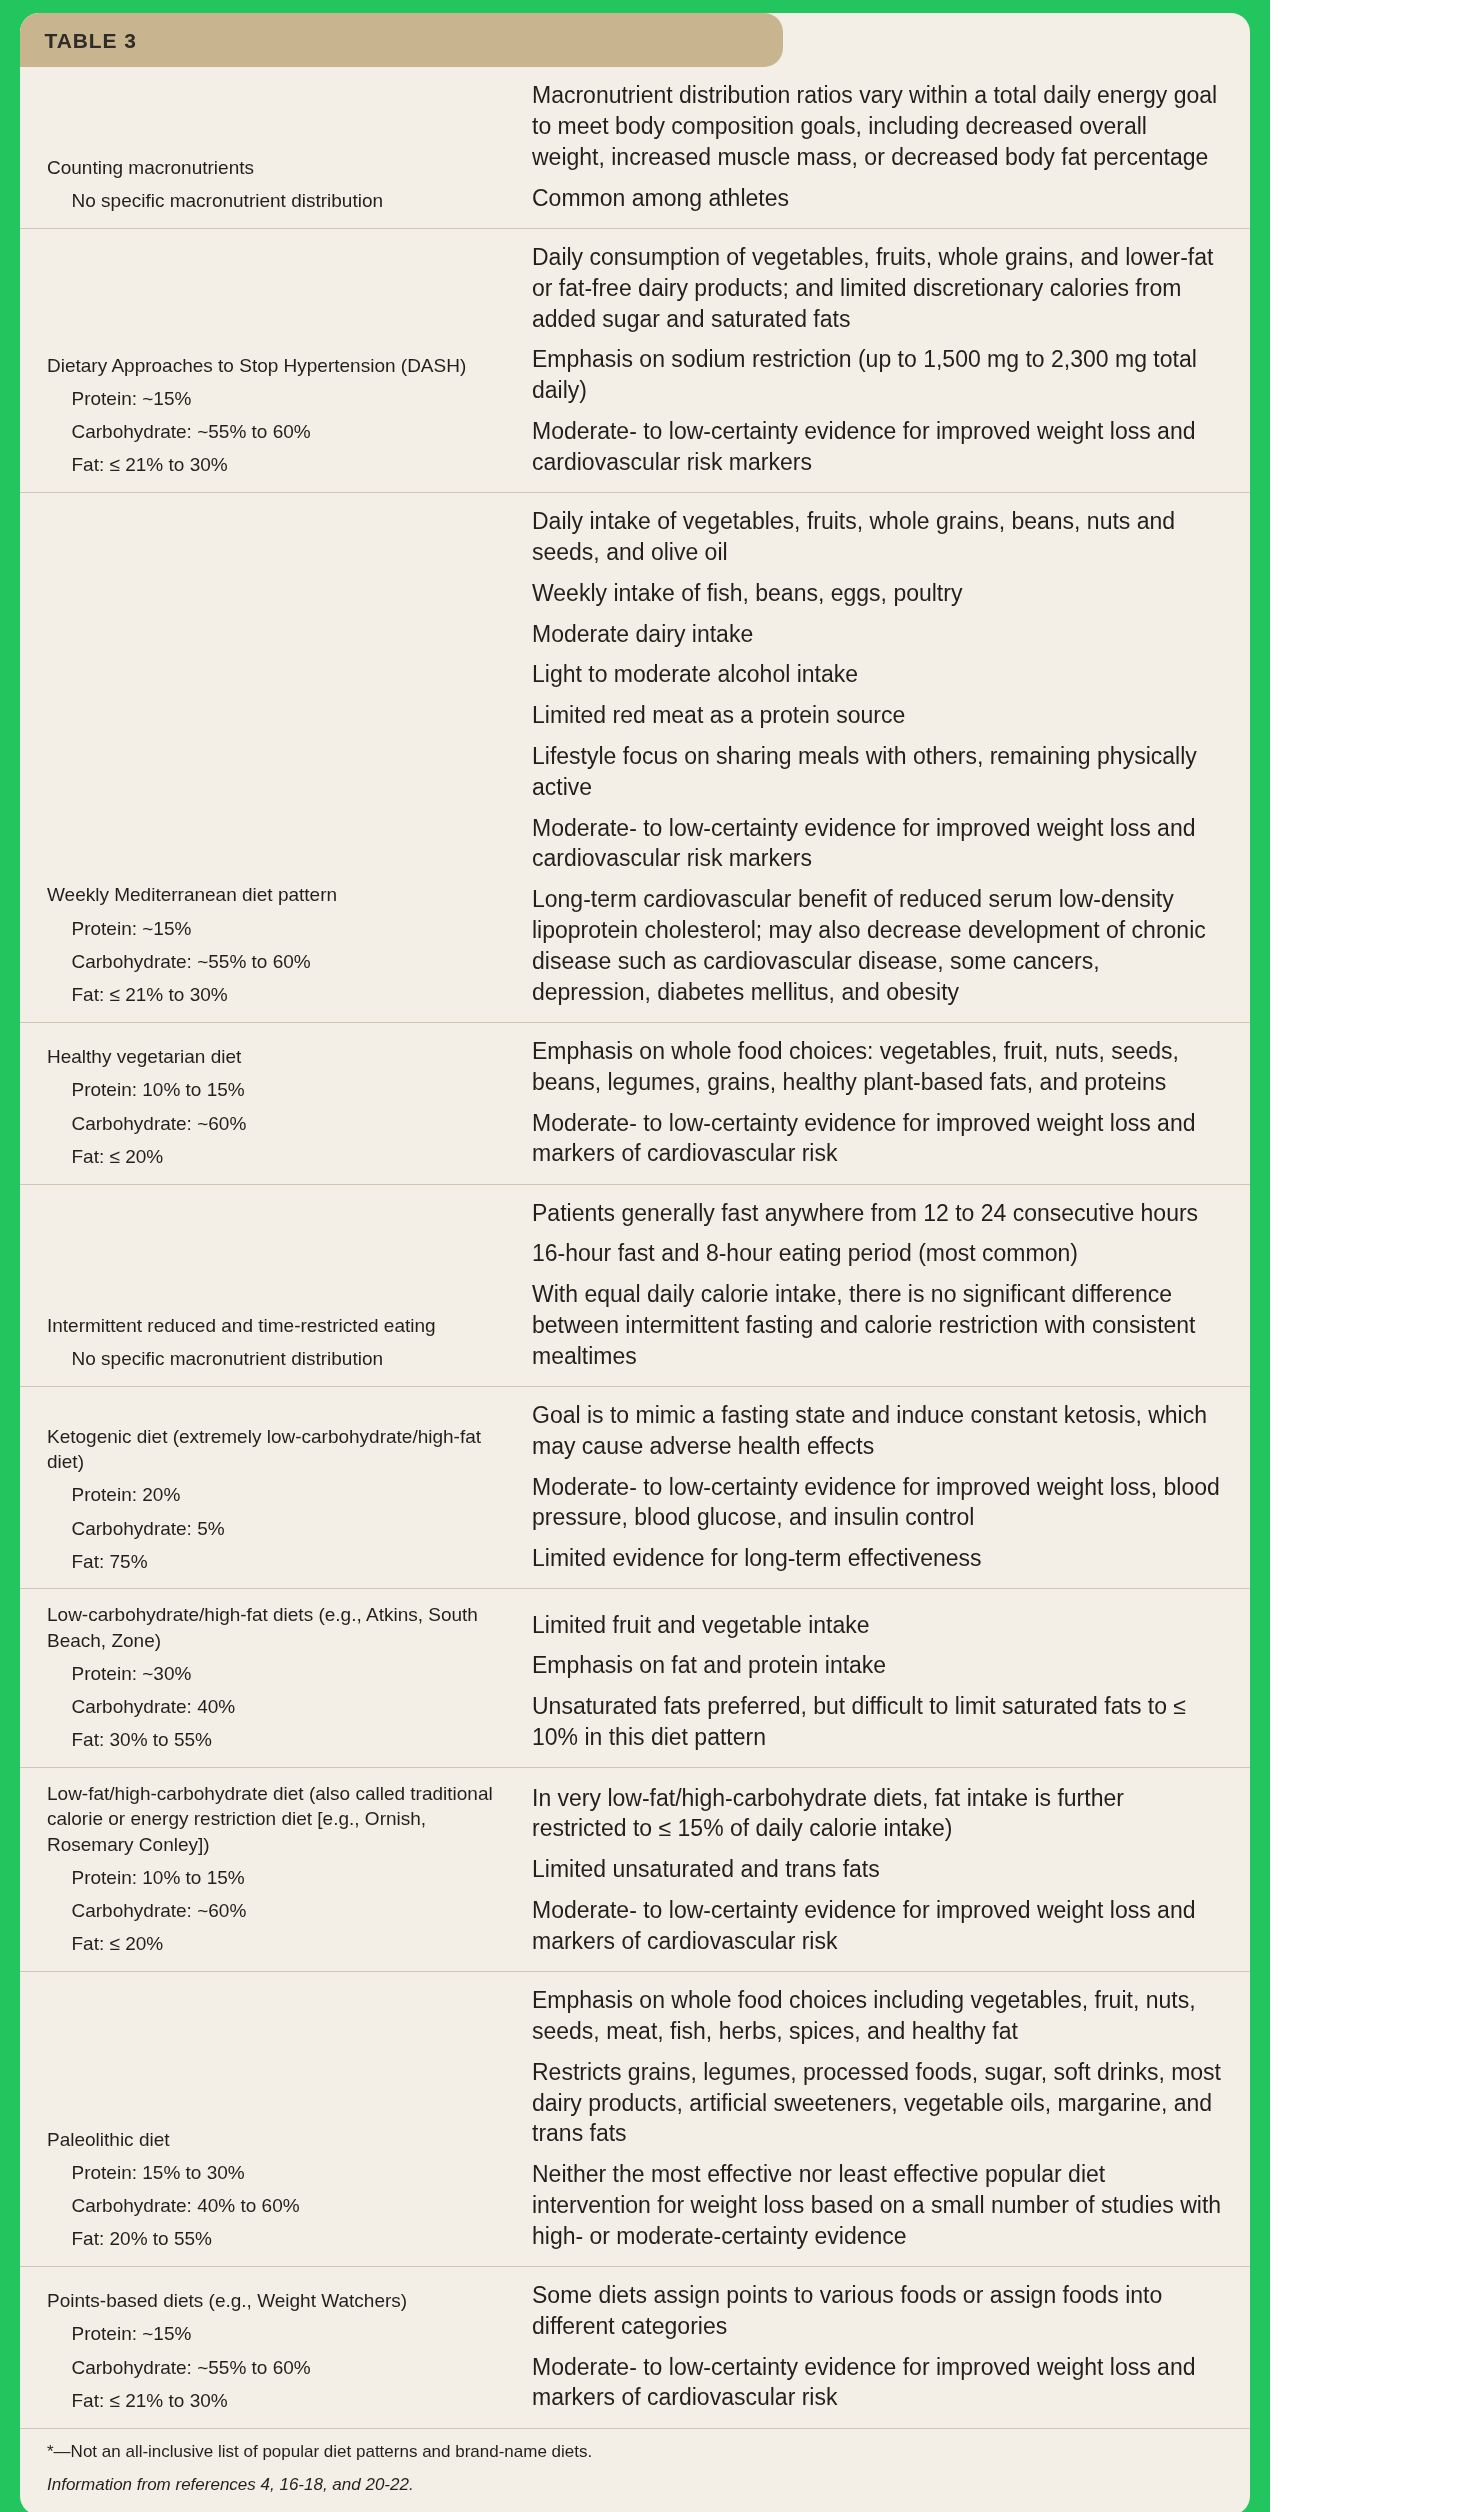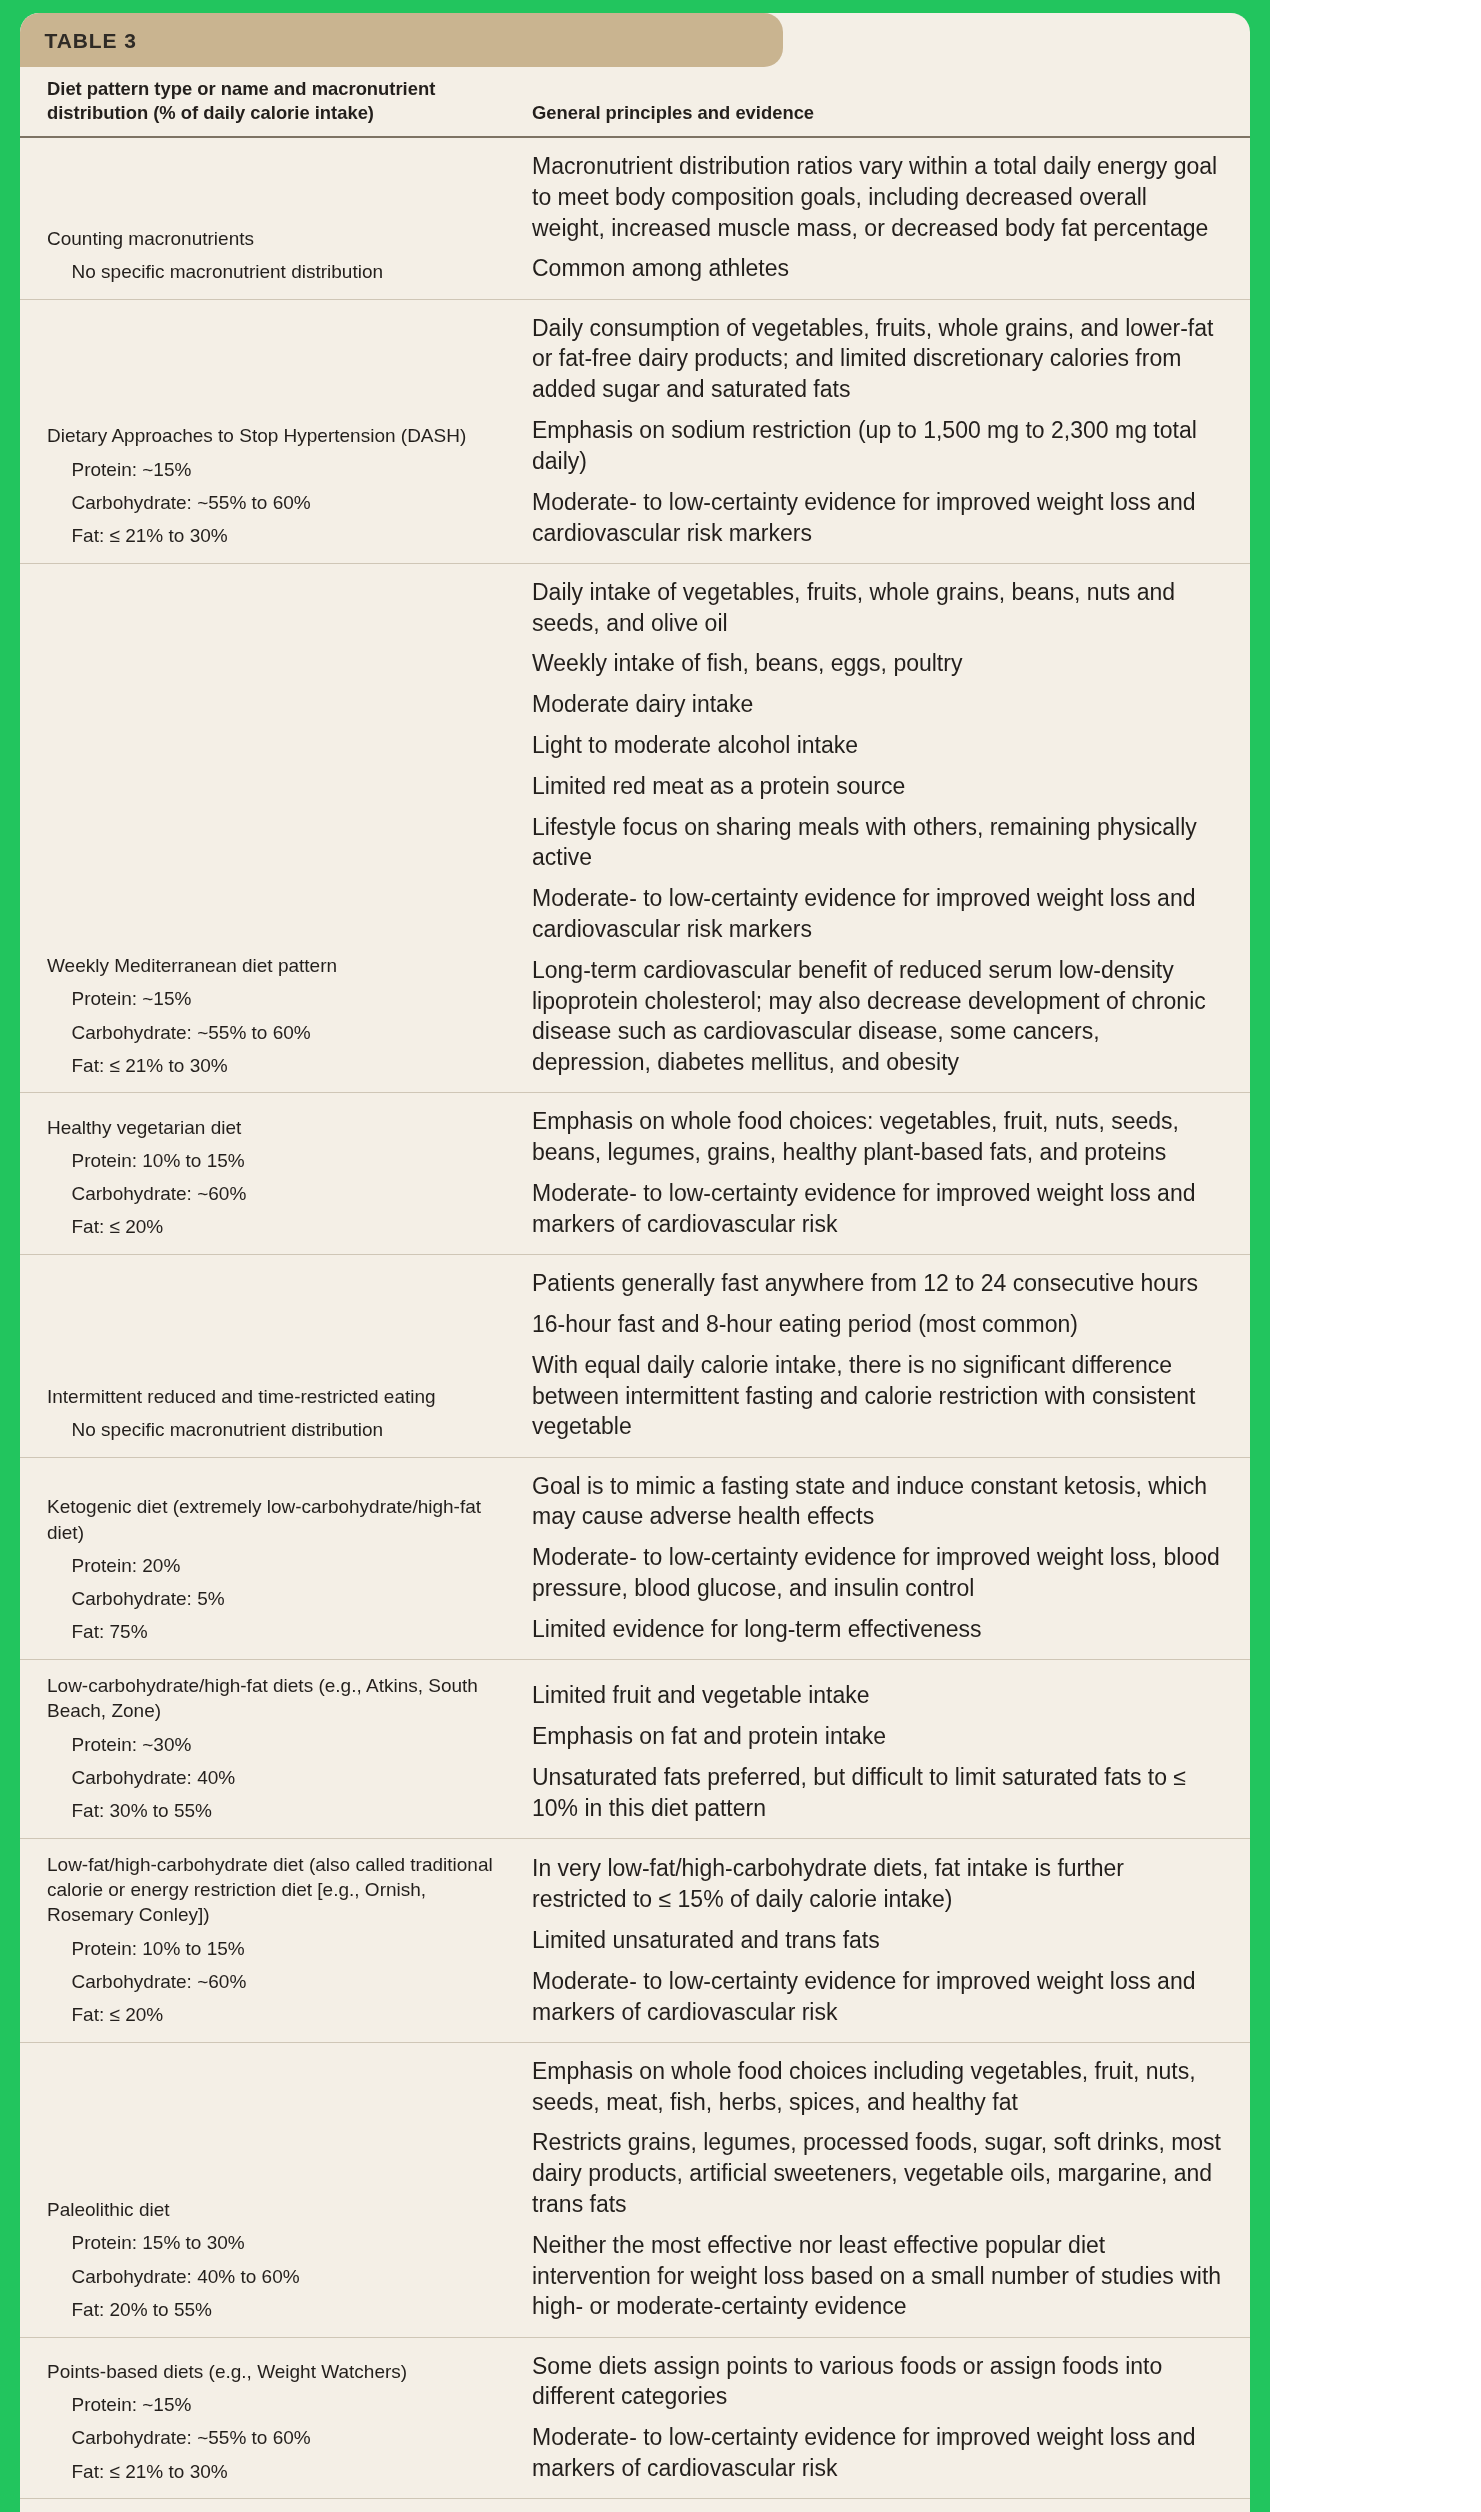--- a/index.html
+++ b/index.html
@@ -134,24 +134,20 @@
 <body>
 
 <div class="page">
   <div class="table-card">
 
     <div class="table-header">
       <div class="table-header-label">TABLE 3</div>
     </div>
 
 
-    <div class="col-headers">
-      <div class="col-head-1">Diet pattern type or name and macronutrient distribution (% of daily calorie intake)</div>
-      <div class="col-head-2">General principles and evidence</div>
-    </div>
 
     <div id="rows-container">
         <div class="row">
           <div class="cell-left">
             <div class="diet-name">Counting macronutrients</div>
             <div class="macro">No specific macronutrient distribution</div>
           </div>
           <div class="cell-right">
             <div class="evidence">Macronutrient distribution ratios vary within a total daily energy goal to meet body composition goals, including decreased overall weight, increased muscle mass, or decreased body fat percentage</div>
             <div class="evidence">Common among athletes</div>
@@ -201,21 +197,21 @@
           </div>
         </div>
         <div class="row">
           <div class="cell-left">
             <div class="diet-name">Intermittent reduced and time-restricted eating</div>
             <div class="macro">No specific macronutrient distribution</div>
           </div>
           <div class="cell-right">
             <div class="evidence">Patients generally fast anywhere from 12 to 24 consecutive hours</div>
             <div class="evidence">16-hour fast and 8-hour eating period (most common)</div>
-            <div class="evidence">With equal daily calorie intake, there is no significant difference between intermittent fasting and calorie restriction with consistent vegetable</div>
+            <div class="evidence">With equal daily calorie intake, there is no significant difference between intermittent fasting and calorie restriction with consistent mealtimes</div>
           </div>
         </div>
         <div class="row">
           <div class="cell-left">
             <div class="diet-name">Ketogenic diet (extremely low-carbohydrate/high-fat diet)</div>
             <div class="macro">Protein: 20%</div>
             <div class="macro">Carbohydrate: 5%</div>
             <div class="macro">Fat: 75%</div>
           </div>
           <div class="cell-right">

